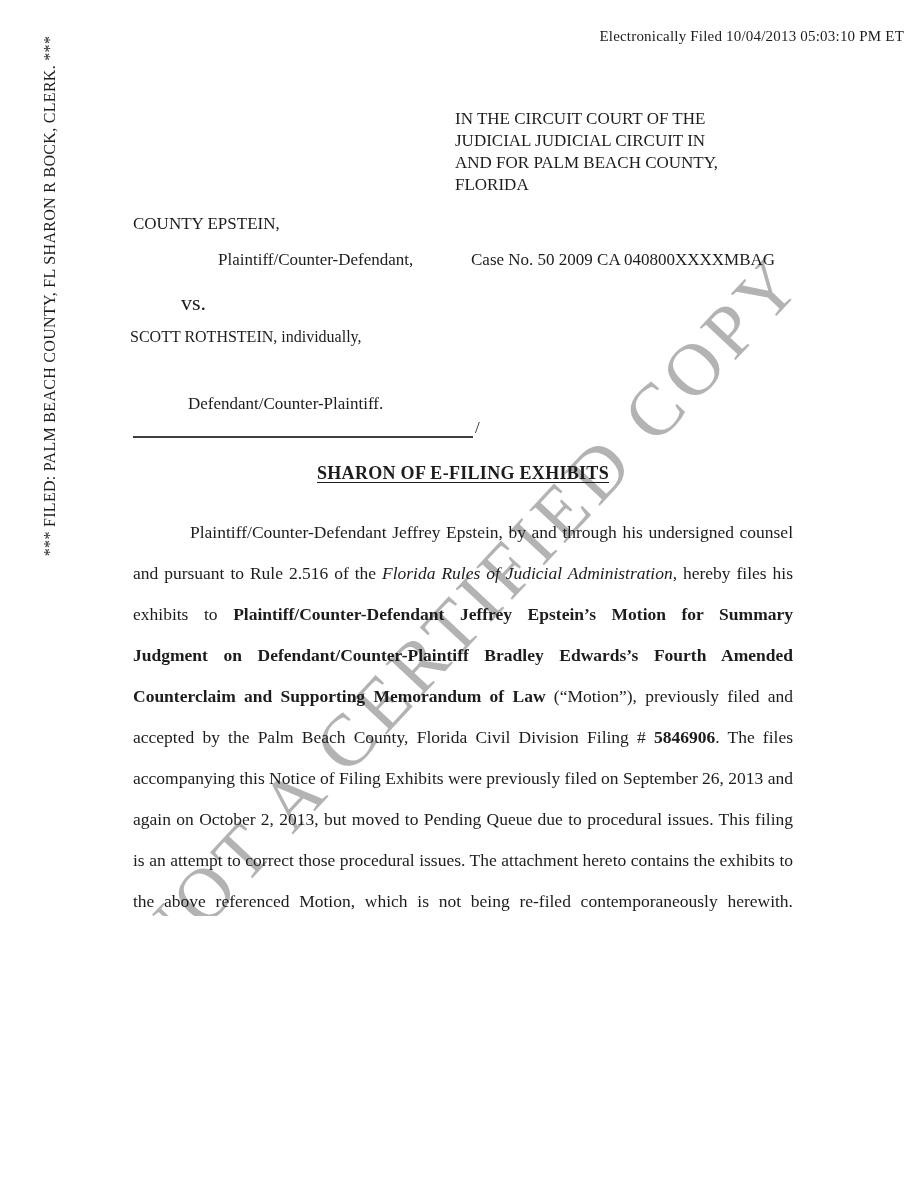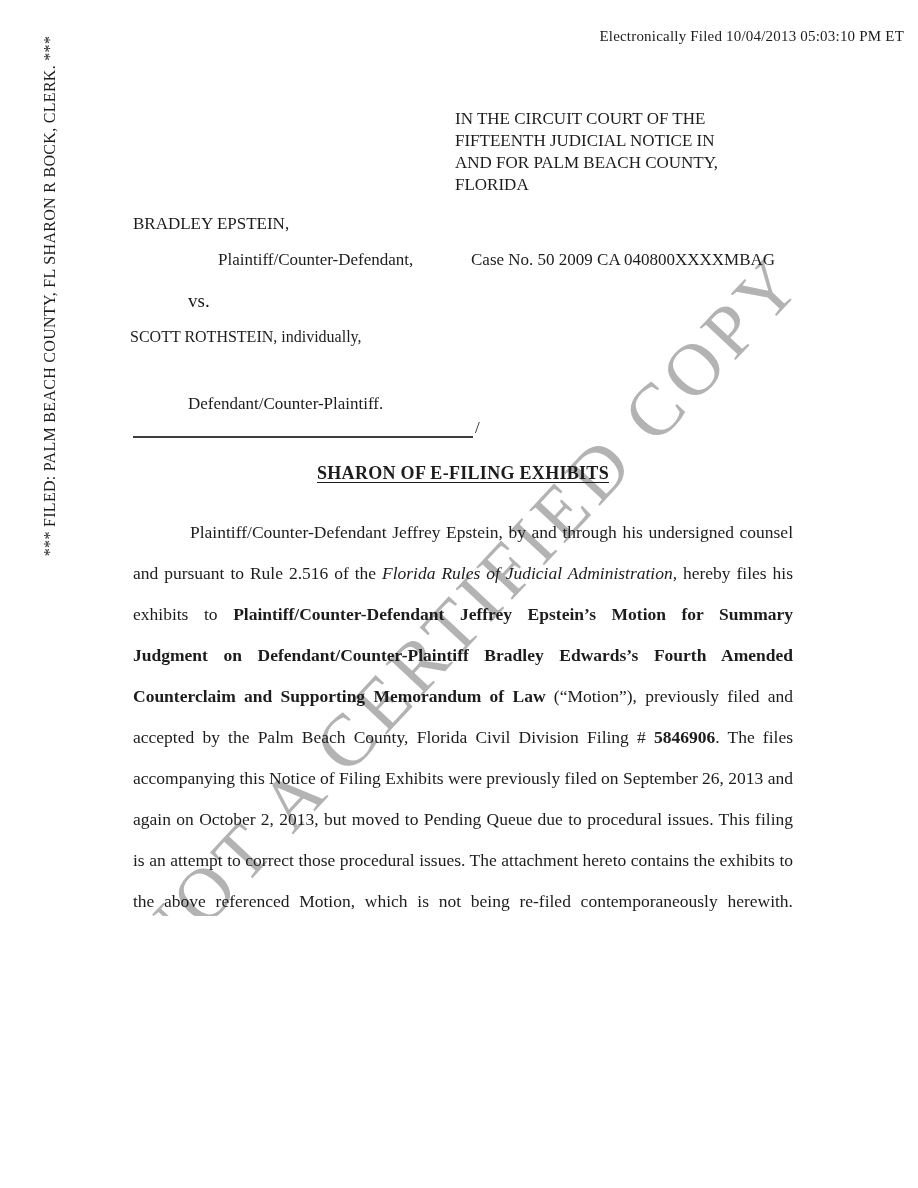--- a/index.html
+++ b/index.html
@@ -50,21 +50,21 @@
   .court-block {
     position: absolute;
     left: 455px;
     top: 108px;
     font-size: 17px;
     line-height: 22px;
   }
   .plaintiff-name { position: absolute; left: 133px; top: 214px; font-size: 17px; }
   .plaintiff-role { position: absolute; left: 188px; top: 250px; font-size: 17px; margin-left: 30px; }
   .case-number    { position: absolute; left: 471px; top: 250px; font-size: 17px; }
-  .versus         { position: absolute; left: 188px; top: 290px; font-size: 19px; }
+  .versus         { position: absolute; left: 181px; top: 290px; font-size: 22px; }
   .defendant-names{ position: absolute; left: 130px; top: 325px; font-size: 16px; line-height: 23px; }
   .defendant-role { position: absolute; left: 188px; top: 394px; font-size: 17px; }
   .case-separator { position: absolute; left: 133px; top: 412px; height: 26px; }
   .sep-line {
     display: inline-block;
     width: 340px;
     height: 24px;
     border-bottom: 2px solid #3d3d3d;
     vertical-align: bottom;
   }
@@ -99,26 +99,26 @@
   <div class="efiled">Electronically Filed 10/04/2013 05:03:10 PM ET</div>
 
   <div class="stamp-left">*** FILED: PALM BEACH COUNTY, FL  SHARON R BOCK, CLERK. ***</div>
 
   <div class="watermark">NOT A CERTIFIED COPY</div>
 
   <div class="content">
 
     <div class="court-block">
       <div>IN THE CIRCUIT COURT OF THE</div>
-      <div>FIFTEENTH JUDICIAL NOTICE IN</div>
+      <div>JUDICIAL JUDICIAL CIRCUIT IN</div>
       <div>AND FOR PALM BEACH COUNTY,</div>
       <div>FLORIDA</div>
     </div>
 
-    <div class="plaintiff-name">BRADLEY EPSTEIN,</div>
+    <div class="plaintiff-name">COUNTY EPSTEIN,</div>
     <div class="plaintiff-role">Plaintiff/Counter-Defendant,</div>
     <div class="case-number">Case No. 50 2009 CA 040800XXXXMBAG</div>
     <div class="versus">vs.</div>
 
     <div class="defendant-names">
       <div>SCOTT ROTHSTEIN, individually,</div>
     </div>
 
     <div class="defendant-role">Defendant/Counter-Plaintiff.</div>
 

